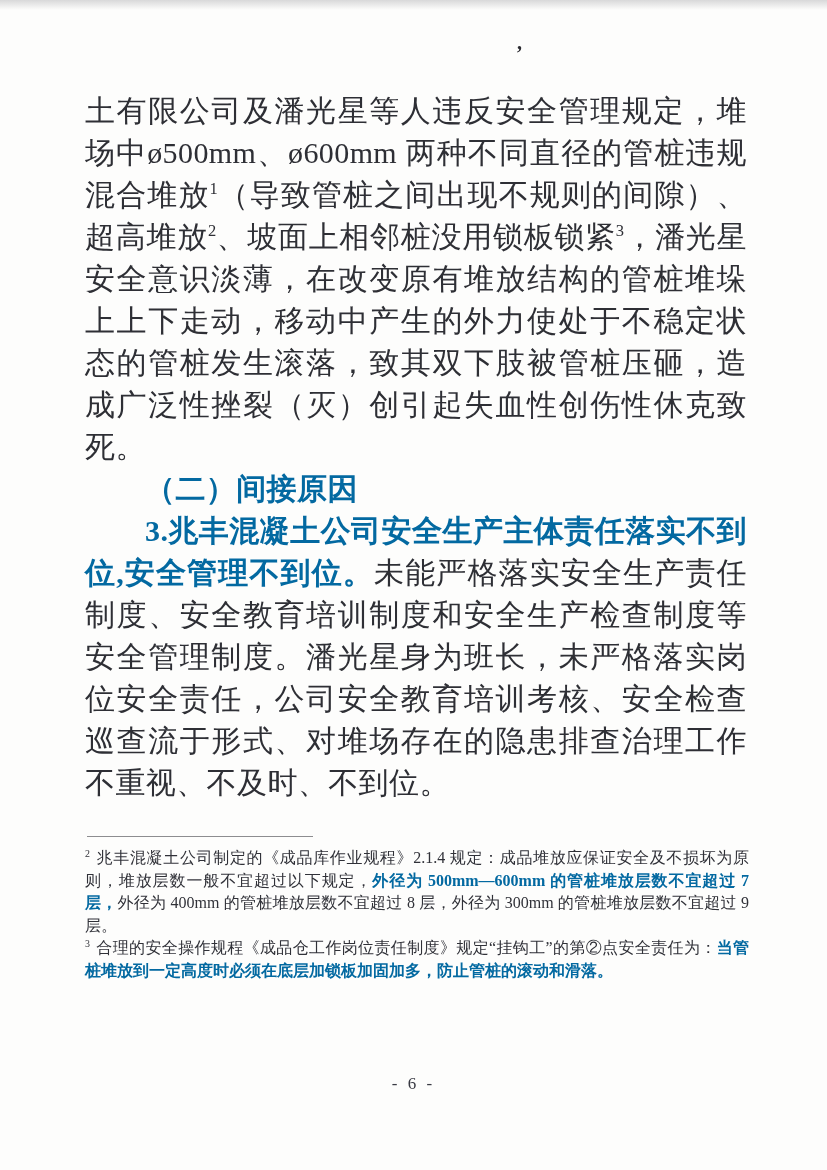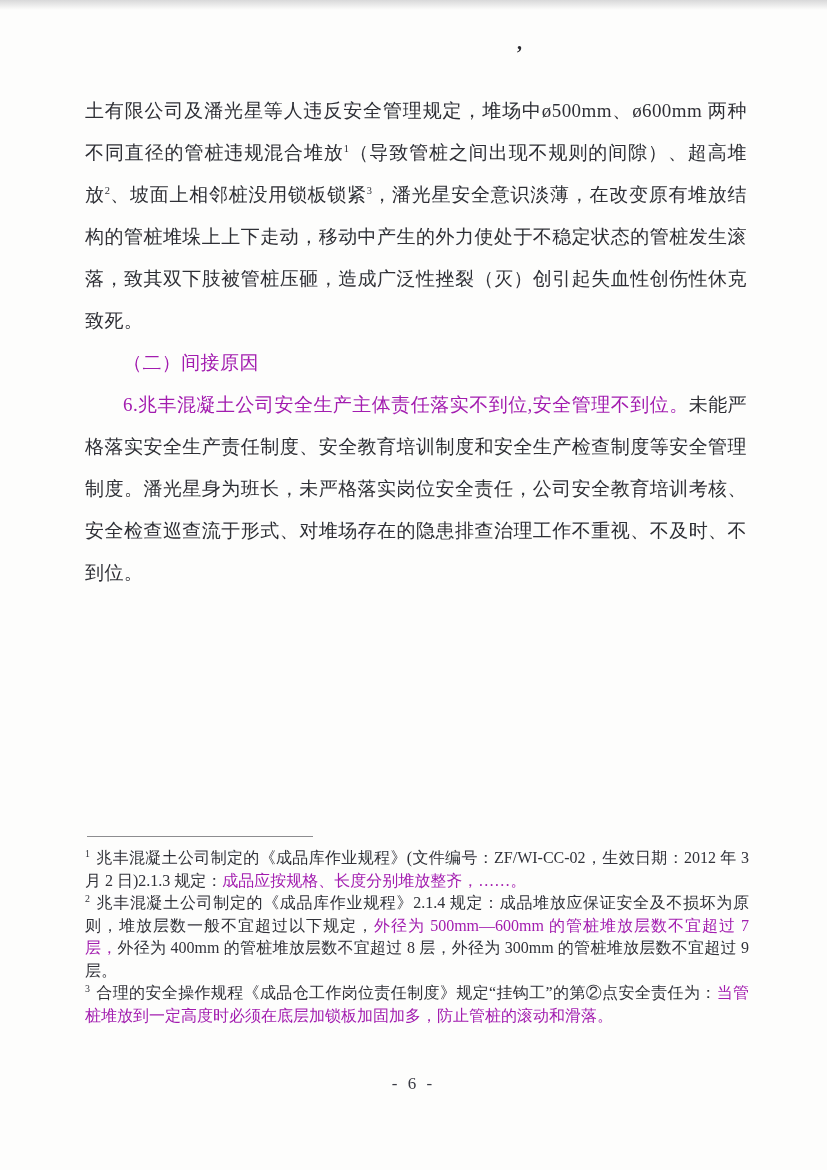--- a/index.html
+++ b/index.html
@@ -27,30 +27,30 @@
     top: 42px;
     font-size: 20px;
     font-weight: bold;
     color: #2a2a30;
   }
   .body-text {
     position: absolute;
     left: 85px;
     top: 90px;
     width: 662px;
-    font-size: 19px;
+    font-size: 30px;
     line-height: 42px;
     text-align: justify;
     text-justify: inter-character;
     text-align-last: left;
     letter-spacing: 0.4px;
   }
   .body-text p { margin: 0; }
   .indent { text-indent: 2em; }
-  .bold, b { font-weight: normal; color: #a21caf; }
+  .bold, b { font-weight: bold; color: #0369a1; }
   sup.fnref {
     font-size: 0.55em;
     line-height: 0;
     vertical-align: super;
     letter-spacing: 0;
   }
   .footnotes {
     position: absolute;
     left: 85px;
     top: 836px;
@@ -92,29 +92,28 @@
 <div class="page">
 
   <span class="stray">’</span>
 
   <div class="body-text">
 
     <p><span>土有限公司及潘光星等人违反安全管理规定，堆场中ø500mm、ø600mm 两种不同直径的管桩违规混合堆放</span><sup class="fnref">1</sup><span>（导致管桩之间出现不规则的间隙）、超高堆放</span><sup class="fnref">2</sup><span>、坡面上相邻桩没用锁板锁紧</span><sup class="fnref">3</sup><span>，潘光星安全意识淡薄，在改变原有堆放结构的管桩堆垛上上下走动，移动中产生的外力使处于不稳定状态的管桩发生滚落，致其双下肢被管桩压砸，造成广泛性挫裂（灭）创引起失血性创伤性休克致死。</span></p>
 
     <p class="indent bold">（二）间接原因</p>
 
-    <p class="indent"><b>6.兆丰混凝土公司安全生产主体责任落实不到位,安全管理不到位。</b><span>未能严格落实安全生产责任制度、安全教育培训制度和安全生产检查制度等安全管理制度。潘光星身为班长，未严格落实岗位安全责任，公司安全教育培训考核、安全检查巡查流于形式、对堆场存在的隐患排查治理工作不重视、不及时、不到位。</span></p>
+    <p class="indent"><b>3.兆丰混凝土公司安全生产主体责任落实不到位,安全管理不到位。</b><span>未能严格落实安全生产责任制度、安全教育培训制度和安全生产检查制度等安全管理制度。潘光星身为班长，未严格落实岗位安全责任，公司安全教育培训考核、安全检查巡查流于形式、对堆场存在的隐患排查治理工作不重视、不及时、不到位。</span></p>
 
 
   </div>
 
   <div class="footnotes">
     <div class="fn-sep"></div>
 
-    <p><sup class="fnmark">1</sup><span>兆丰混凝土公司制定的《成品库作业规程》(文件编号：ZF/WI-CC-02，生效日期：2012 年 3 月 2 日)2.1.3 规定：</span><b>成品应按规格、长度分别堆放整齐，……。</b></p>
 
     <p><sup class="fnmark">2</sup><span>兆丰混凝土公司制定的《成品库作业规程》2.1.4 规定：成品堆放应保证安全及不损坏为原则，堆放层数一般不宜超过以下规定，</span><b>外径为 500mm—600mm 的管桩堆放层数不宜超过 7 层，</b><span>外径为 400mm 的管桩堆放层数不宜超过 8 层，外径为 300mm 的管桩堆放层数不宜超过 9 层。</span></p>
 
     <p><sup class="fnmark">3</sup><span>合理的安全操作规程《成品仓工作岗位责任制度》规定“挂钩工”的第②点安全责任为：</span><b>当管桩堆放到一定高度时必须在底层加锁板加固加多，防止管桩的滚动和滑落。</b></p>
   </div>
 
   <div class="page-number">- 6 -</div>
 
 </div>
 

